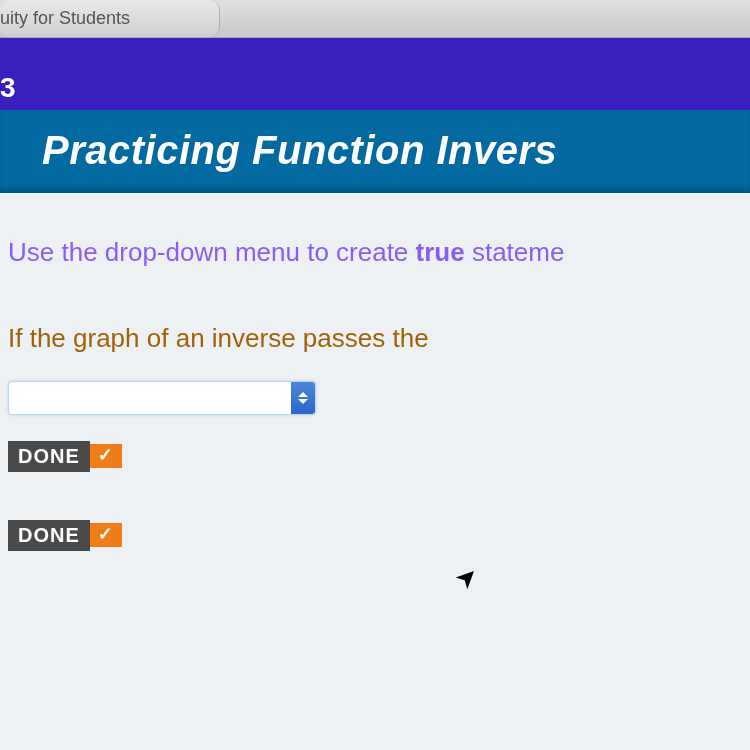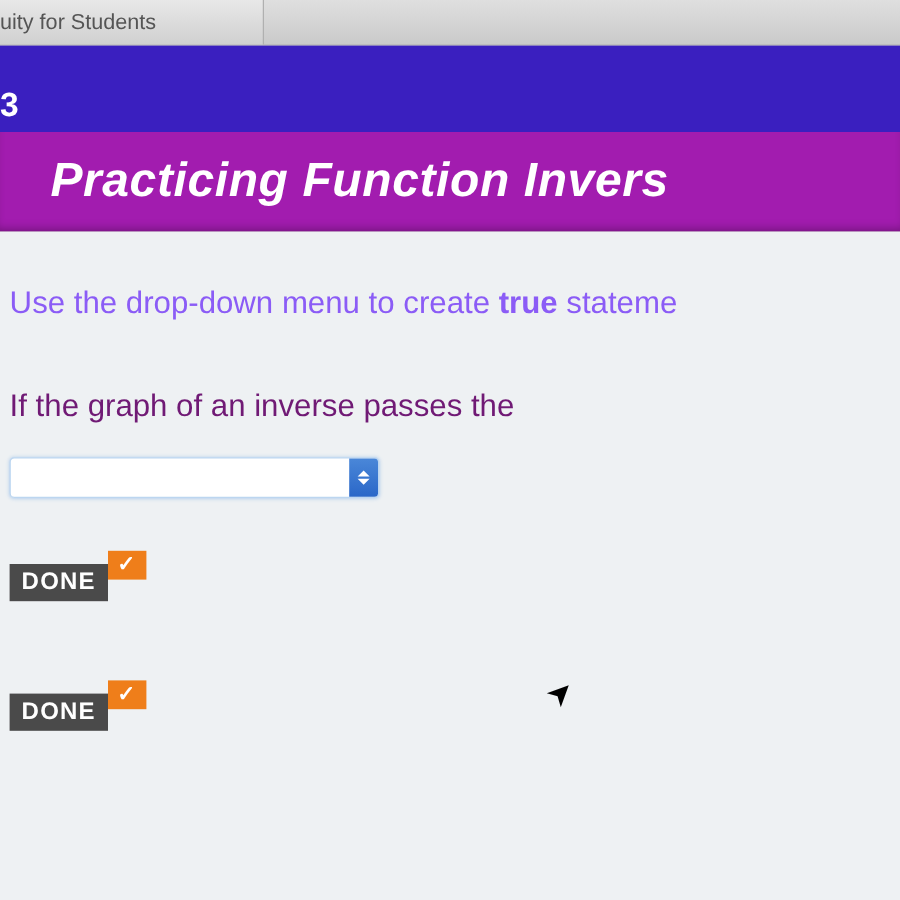--- a/index.html
+++ b/index.html
@@ -21,35 +21,36 @@
       flex: 0 0 auto;
       padding: 8px 24px;
       font-size: 18px;
       color: #555;
       border-right: 1px solid #b0b0b0;
       background: linear-gradient(to bottom, #e8e8e8, #d0d0d0);
       min-width: 220px;
       text-align: center;
       white-space: nowrap;
       overflow: hidden;
+      border-radius: 10px;
     }
     .tab:first-child { text-align: left; padding-left: 0; }
     .purple-bar {
       background: #3a1fbf;
       height: 72px;
       display: flex;
       align-items: flex-end;
       padding: 0 0 6px 0;
       color: #fff;
       font-size: 28px;
       font-weight: bold;
     }
     .purple-letter { margin-left: 0; }
     .title-bar {
-      background: #a21caf;
+      background: #0369a1;
       color: #fff;
       padding: 18px 0 20px 42px;
       font-size: 40px;
       font-weight: bold;
       font-style: italic;
       letter-spacing: 0.5px;
       white-space: nowrap;
       overflow: hidden;
       box-shadow: inset 0 -6px 8px -4px rgba(0,0,0,0.3);
     }
@@ -61,21 +62,21 @@
     }
     .instruction {
       font-size: 26px;
       color: #8b5cf6;
       margin-bottom: 52px;
       white-space: nowrap;
     }
     .instruction b { font-weight: bold; }
     .q-text {
       font-size: 26px;
-      color: #701a75;
+      color: #a16207;
       line-height: 1.45;
       margin-bottom: 4px;
       display: flex;
       flex-wrap: wrap;
       align-items: center;
       gap: 6px 8px;
       margin-top: 23px;
     }
     .dropdown {
       display: inline-flex;
@@ -116,21 +117,20 @@
       align-items: center;
       margin: 22px 0 26px 0;
       font-size: 20px;
       font-weight: bold;
       color: #fff;
       letter-spacing: 1px;
     }
     .done-left {
       background: #4a4a4a;
       padding: 4px 10px 4px 10px;
-      margin-top: 29px;
     }
     .done-right {
       background: #ef7e1a;
       padding: 4px 8px;
       display: flex;
       align-items: center;
       justify-content: center;
     }
     .check {
       width: 16px; height: 16px;

